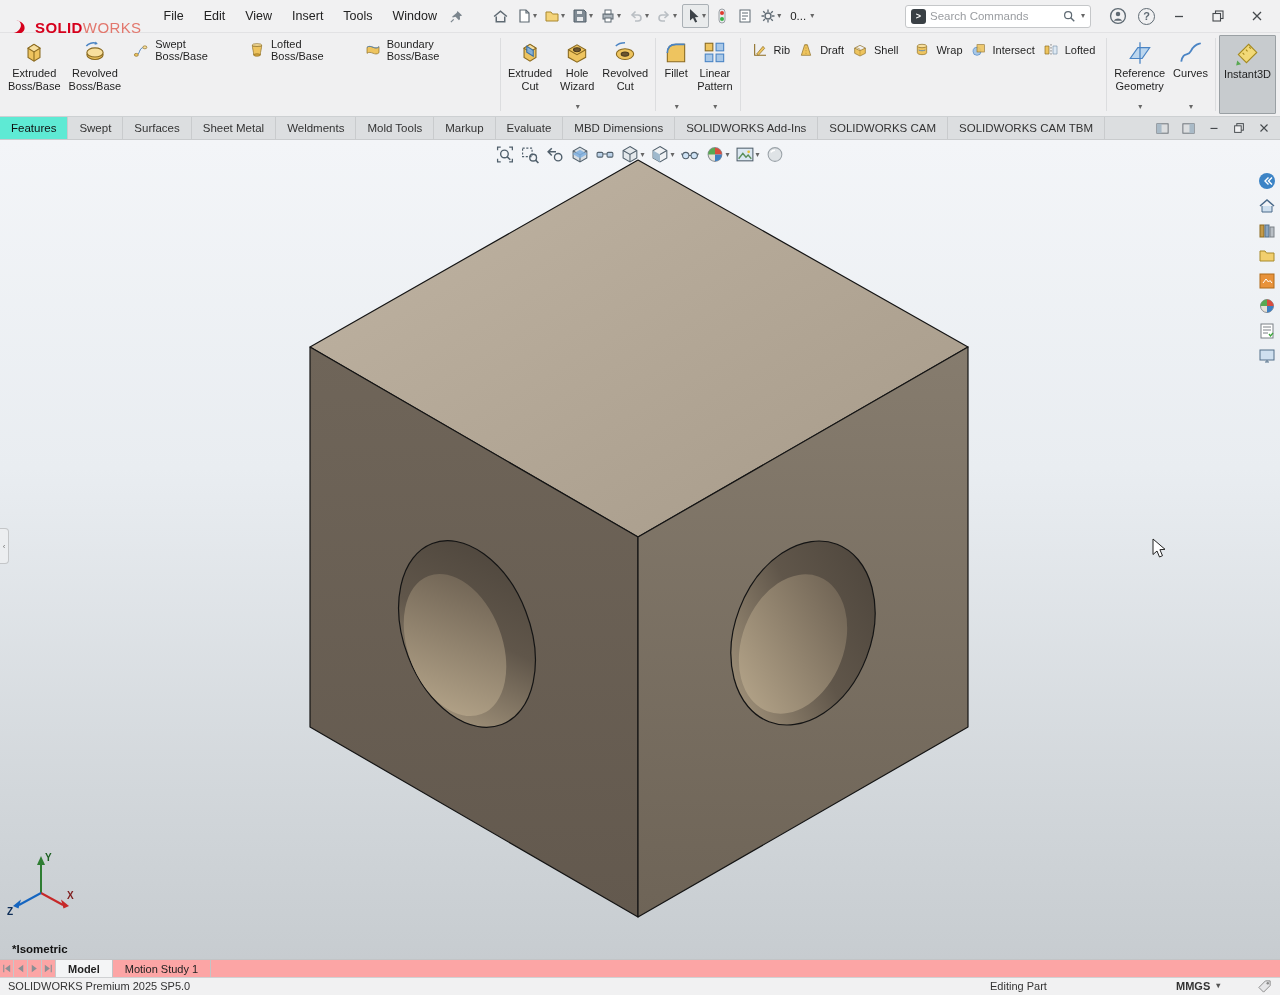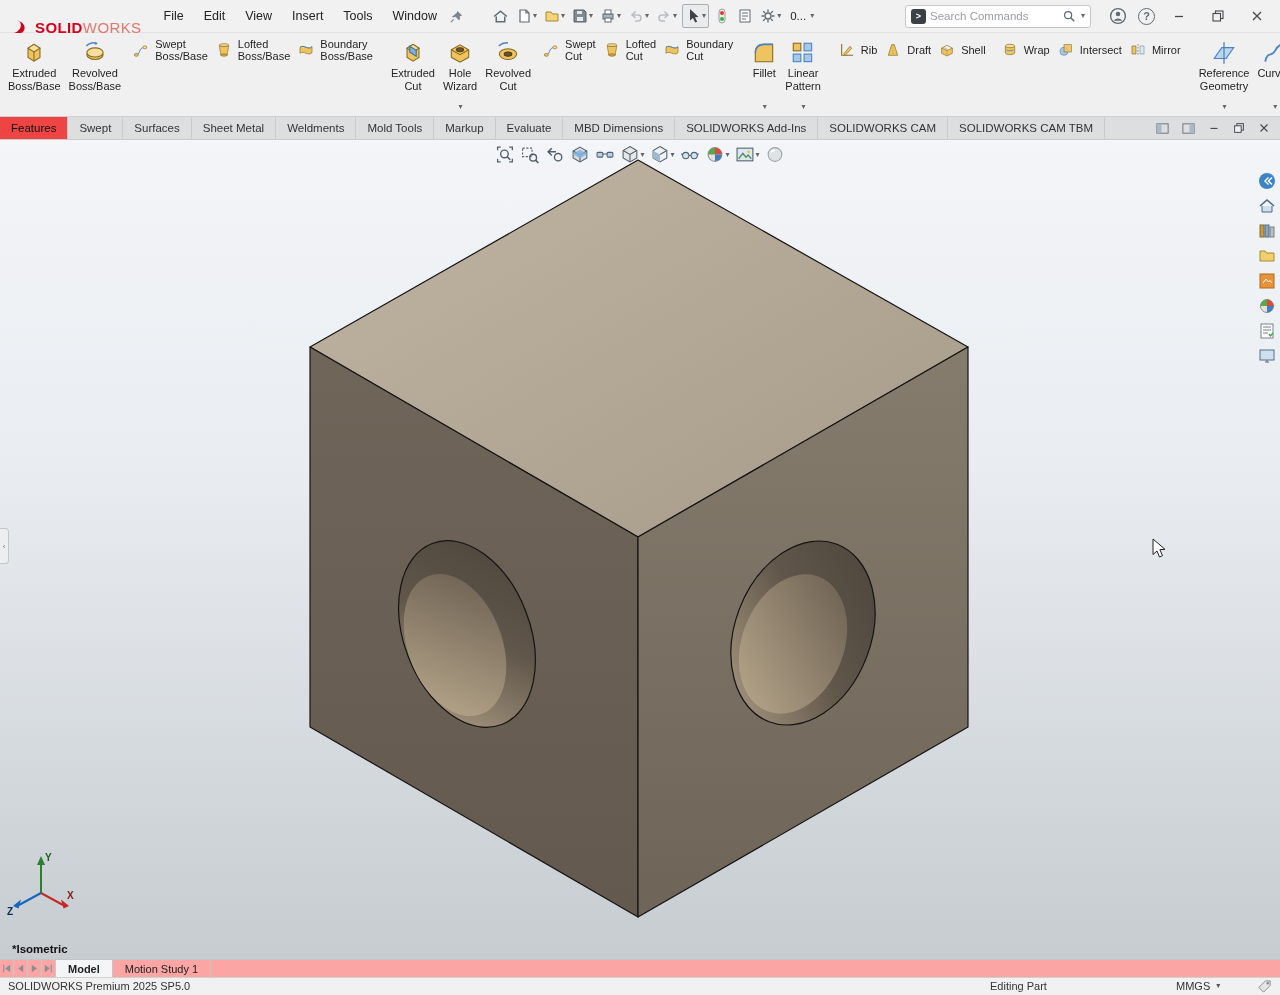--- a/index.html
+++ b/index.html
@@ -46,21 +46,21 @@
   .rb-stack{display:flex;flex-direction:row;padding:6px 8px 0;gap:8px;}
   .rb-small{display:flex;align-items:center;gap:6px;font-size:11px;color:#1f1f1f;height:18px;}
   .rb-sep{width:1px;background:#dcdddf;margin:3px 3px;}
   .ribbon-collapse{position:absolute;right:10px;top:102px;display:flex;}
 
   
   .cmdtabs{position:absolute;top:117px;left:0;width:100%;height:23px;background:#dcdee0;
     display:flex;align-items:stretch;border-bottom:1px solid #c9cbcd;}
   .ctab{display:flex;align-items:center;padding:0 11px;font-size:11.5px;color:#333;
     border-right:1px solid #c9cbcd;}
-  .ctab.active{background:#ef4444;color:#111;}
+  .ctab.active{background:#5eead4;color:#111;}
   .cmdtab-controls{margin-left:auto;display:flex;align-items:center;gap:11px;margin-right:9px;}
 
   
   .viewport{position:absolute;top:140px;left:0;width:1280px;height:819px;overflow:hidden;
     background:linear-gradient(180deg,#f3f5f8 0%,#e9edf1 40%,#cfd4d8 85%,#c7ccd0 100%);}
   .part-svg{position:absolute;left:0;top:0;}
   .hud{position:absolute;top:4px;left:50%;transform:translateX(-50%);
     display:flex;align-items:center;gap:4px;}
   .hbtn{display:flex;align-items:center;padding:1px;}
   .fm-tab{position:absolute;left:0;top:388px;width:9px;height:36px;background:#eceef0;
@@ -81,21 +81,21 @@
     border-right:1px solid #c6c8ca;}
   .mtab{display:flex;align-items:center;padding:0 12px;font-size:11px;color:#222;
     border-right:1px solid #c2c4c6;}
   .mtab.active{background:#f4f5f6;font-weight:bold;}
 
   
   .statusbar{position:absolute;left:0;bottom:0;width:100%;height:18px;background:#f1f1f2;
     border-top:1px solid #cfd1d3;font-size:11px;color:#333;}
   .sb-product{position:absolute;left:8px;top:2px;}
   .sb-mode{position:absolute;left:990px;top:2px;}
-  .sb-units{position:absolute;left:1176px;top:2px;display:flex;align-items:center;gap:5px;}
+  .sb-units{position:absolute;left:1176px;top:2px;display:flex;align-items:center;gap:5px;font-weight:bold;}
   .sb-units .dd{font-size:8px;color:#555;}
   .sb-icon{position:absolute;right:8px;top:1px;display:flex;}
 </style>
 </head>
 <body>
 
 <svg width="0" height="0" style="position:absolute">
 <defs>
   <symbol id="s-home" viewBox="0 0 16 16">
         <path d="M2 8 8 3l6 5" fill="none" stroke="#5f6a73" stroke-width="1.4"></path>
@@ -565,46 +565,20 @@
       <span class="dd">▾</span>
     </div>
     <div class="rb-large">
       <span class="ric">
           <svg width="26" height="26">
             <use href="#r-revolvecut"></use>
           </svg>
         </span>
       <span class="lbl">Revolved
 Cut</span>
-    </div>
-    <div class="rb-stack">
-      <div class="rb-small">
-          <span style="display:flex">
-            <svg width="16" height="16">
-              <use href="#r-sweep"></use>
-            </svg>
-          </span>
-          <span>Swept Cut</span>
-        </div>
-      <div class="rb-small">
-          <span style="display:flex">
-            <svg width="16" height="16">
-              <use href="#r-loft"></use>
-            </svg>
-          </span>
-          <span>Lofted Cut</span>
-        </div>
-      <div class="rb-small">
-          <span style="display:flex">
-            <svg width="16" height="16">
-              <use href="#r-boundary"></use>
-            </svg>
-          </span>
-          <span>Boundary Cut</span>
-        </div>
     </div>
     <div class="rb-sep"></div>
     <div class="rb-large">
       <span class="ric">
           <svg width="26" height="26">
             <use href="#r-fillet"></use>
           </svg>
         </span>
       <span class="lbl">Fillet</span>
       <span class="dd">▾</span>
@@ -662,21 +636,21 @@
             </svg>
           </span>
           <span>Intersect</span>
         </div>
       <div class="rb-small">
           <span style="display:flex">
             <svg width="16" height="16">
               <use href="#r-mirror"></use>
             </svg>
           </span>
-          <span>Mirror</span>
+          <span>Lofted</span>
         </div>
     </div>
     <div class="rb-sep"></div>
     <div class="rb-large">
       <span class="ric">
           <svg width="26" height="26">
             <use href="#r-refgeo"></use>
           </svg>
         </span>
       <span class="lbl">Reference

